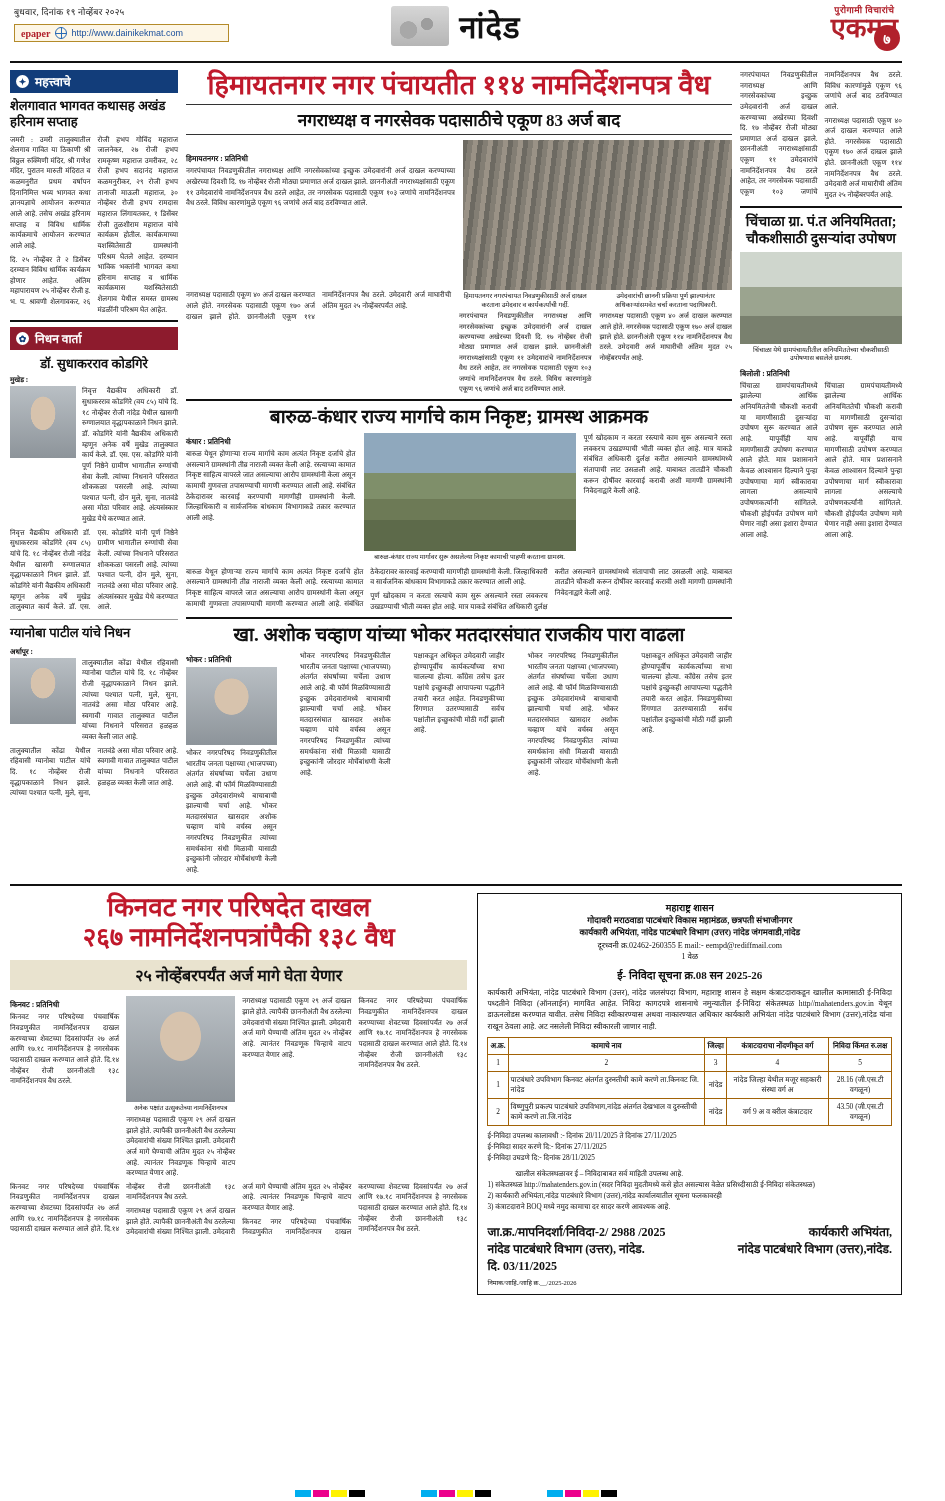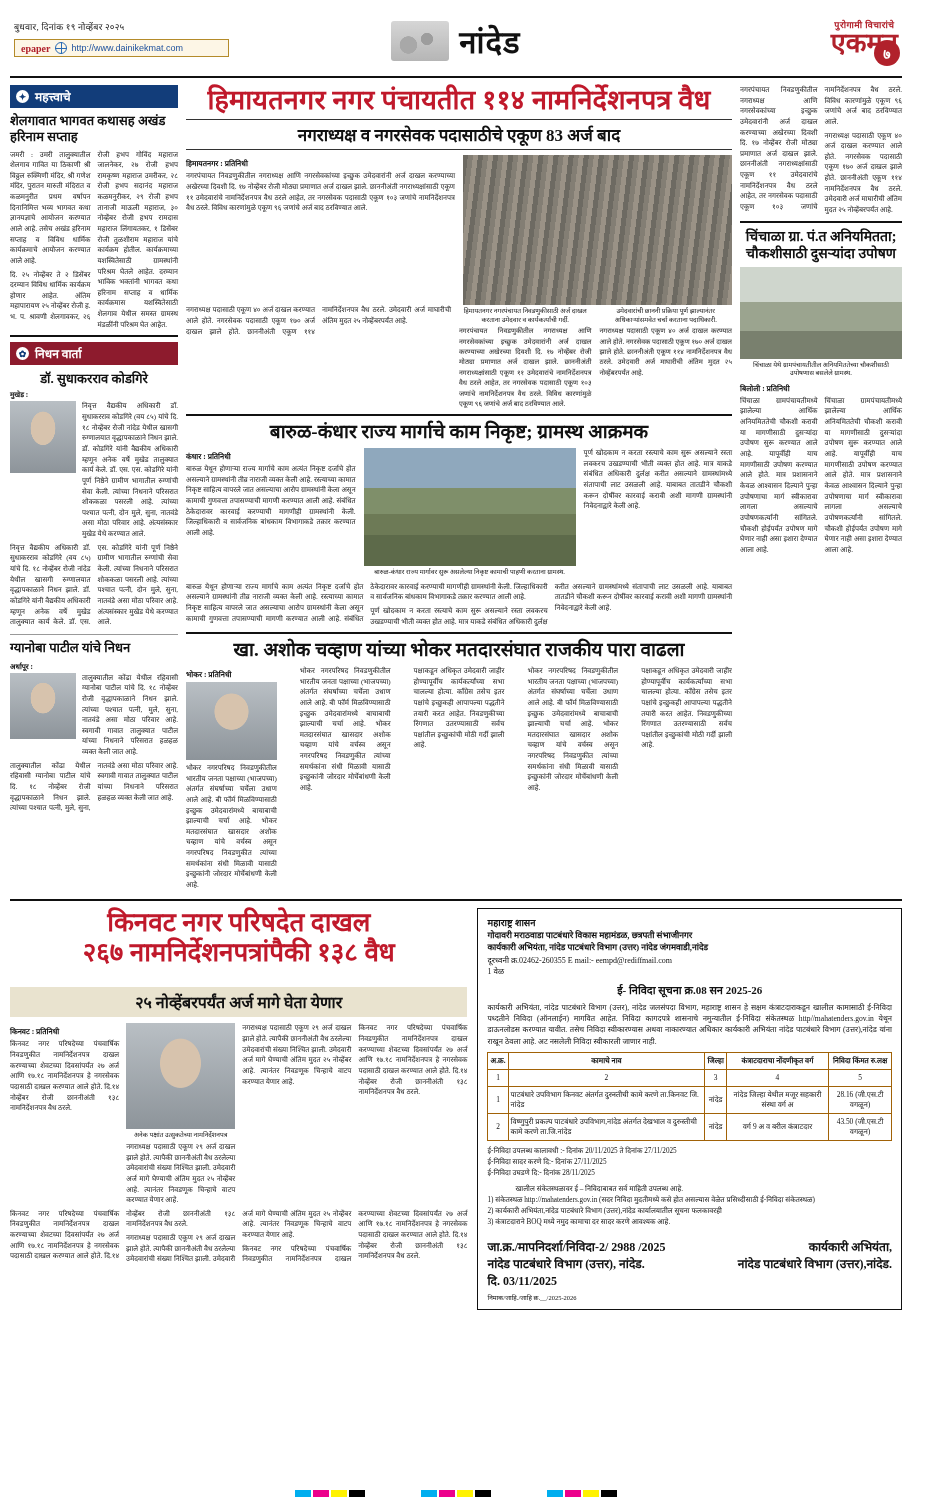--- a/index.html
+++ b/index.html
@@ -6,21 +6,21 @@
   html, body { margin:0; padding:0; }
   body {
     width: 945px;
     height: 1501px;
     background: #ffffff;
     font-family: "Liberation Serif", "DejaVu Serif", serif;
     color: #111;
     position: relative;
     overflow: hidden;
   }
-  .page { position:relative; width:912px; height:1501px; padding:16px 10px; }
+  .page { position:relative; width:912px; height:1501px; padding:1px 10px; }
 
   
   .masthead { position:relative; height:62px; border-bottom:2px solid #111; }
   .mh-left { position:absolute; left:4px; top:4px; width:240px; }
   .mh-date { font-size:9px; color:#222; letter-spacing:.2px; }
   .mh-epaper { margin-top:6px; display:flex; align-items:center; border:1px solid #b48b2a; background:#fdf6e6; padding:2px 6px; width:215px; }
   .mh-epaper .ep { color:#b1212b; font-weight:bold; font-size:10px; margin-right:5px; }
   .globe { width:12px; height:12px; border-radius:50%; border:1.4px solid #2a6bb5; position:relative; margin-right:4px; flex:none; }
   .globe:before { content:""; position:absolute; left:50%; top:-1px; bottom:-1px; width:0; border-left:1.2px solid #2a6bb5; }
   .globe:after { content:""; position:absolute; top:50%; left:-1px; right:-1px; height:0; border-top:1.2px solid #2a6bb5; }
@@ -79,25 +79,25 @@
       linear-gradient(#b9bfc4,#8d949a); }
   .photo-cap { font-size:6.6px; text-align:center; padding:2px 1px; line-height:1.3; }
 
   
   .ob-name { font-size:13px; font-weight:bold; text-align:center; margin:4px 0 2px; }
   .ob-sub { font-size:7.2px; font-weight:bold; }
 
   
   .banner { background:#fff; }
   .banner .hl1 { font-size:26px; font-weight:bold; color:#c0192b; text-align:center; line-height:1.15; }
-  .banner .hl2 { font-size:16px; font-weight:bold; text-align:center; background:#e9e3cf; padding:4px 2px; margin-top:20px; }
+  .banner .hl2 { font-size:16px; font-weight:bold; text-align:center; background:#e9e3cf; padding:4px 2px; margin-top:8px; }
 
   
   .tender { border:1.5px solid #111; padding:7px 9px; font-size:8px; }
-  .tender .ctr { }
+  .tender .ctr { text-align:center; }
   .tender .t1 { font-size:9.5px; font-weight:bold; }
   .tender .t2 { font-size:8.6px; font-weight:bold; line-height:1.45; }
   .tender .t3 { font-size:8px; }
   .tender .head-line { font-size:11px; font-weight:bold; text-align:center; margin:6px 0 5px; }
   .tender p { margin:0 0 4px; font-size:7.6px; line-height:1.5; text-align:justify; }
   table.tnd { width:100%; border-collapse:collapse; font-size:7.4px; margin:5px 0; }
   table.tnd th, table.tnd td { border:1px solid #a16207; padding:3px 2px; text-align:center; vertical-align:middle; line-height:1.35; }
   table.tnd th { font-weight:bold; font-size:7.4px; }
   .tender .sign { display:flex; justify-content:space-between; margin-top:10px; font-size:12px; font-weight:bold; }
   .tender .sign .r { text-align:right; }
@@ -179,21 +179,21 @@
       <div class="body-txt two-col" style="margin-top:3px;">
         <p>तालुक्यातील कोंढा येथील रहिवासी ग्यानोबा पाटील यांचे दि. १८ नोव्हेंबर रोजी वृद्धापकाळाने निधन झाले. त्यांच्या पश्चात पत्नी, मुले, सुना, नातवंडे असा मोठा परिवार आहे. स्वगावी गावात तालुक्यात पाटील यांच्या निधनाने परिसरात हळहळ व्यक्त केली जात आहे.</p>
       </div>
     </div>
 
     <div class="col-mid">
       <div class="hl-red hl-main">हिमायतनगर नगर पंचायतीत ११४ नामनिर्देशनपत्र वैध</div>
       <div class="hl-sub">नगराध्यक्ष व नगरसेवक पदासाठीचे एकूण 83  अर्ज बाद</div>
 
       <div class="flex" style="gap:8px; margin-top:5px;">
-        <div style="width:50%;">
+        <div style="width:50%;margin-top:10px;">
           <div class="byline">हिमायतनगर : प्रतिनिधी</div>
           <div class="body-txt">नगरपंचायत निवडणुकीतील नगराध्यक्ष आणि नगरसेवकांच्या इच्छुक उमेदवारांनी अर्ज दाखल करण्याच्या अखेरच्या दिवशी दि. १७ नोव्हेंबर रोजी मोठ्या प्रमाणात अर्ज दाखल झाले. छाननीअंती नगराध्यक्षांसाठी एकूण ११ उमेदवारांचे नामनिर्देशनपत्र वैध ठरले आहेत, तर नगरसेवक पदासाठी एकूण १०३ जणांचे नामनिर्देशनपत्र वैध ठरले. विविध कारणांमुळे एकूण ९६ जणांचे अर्ज बाद ठरविण्यात आले.</div>
         </div>
         <div style="width:50%;">
           <div class="photo crowd" style="height:150px;"></div>
         </div>
       </div>
       <div class="flex" style="gap:8px;">
         <div style="width:50%;">
           <div class="body-txt two-col">

